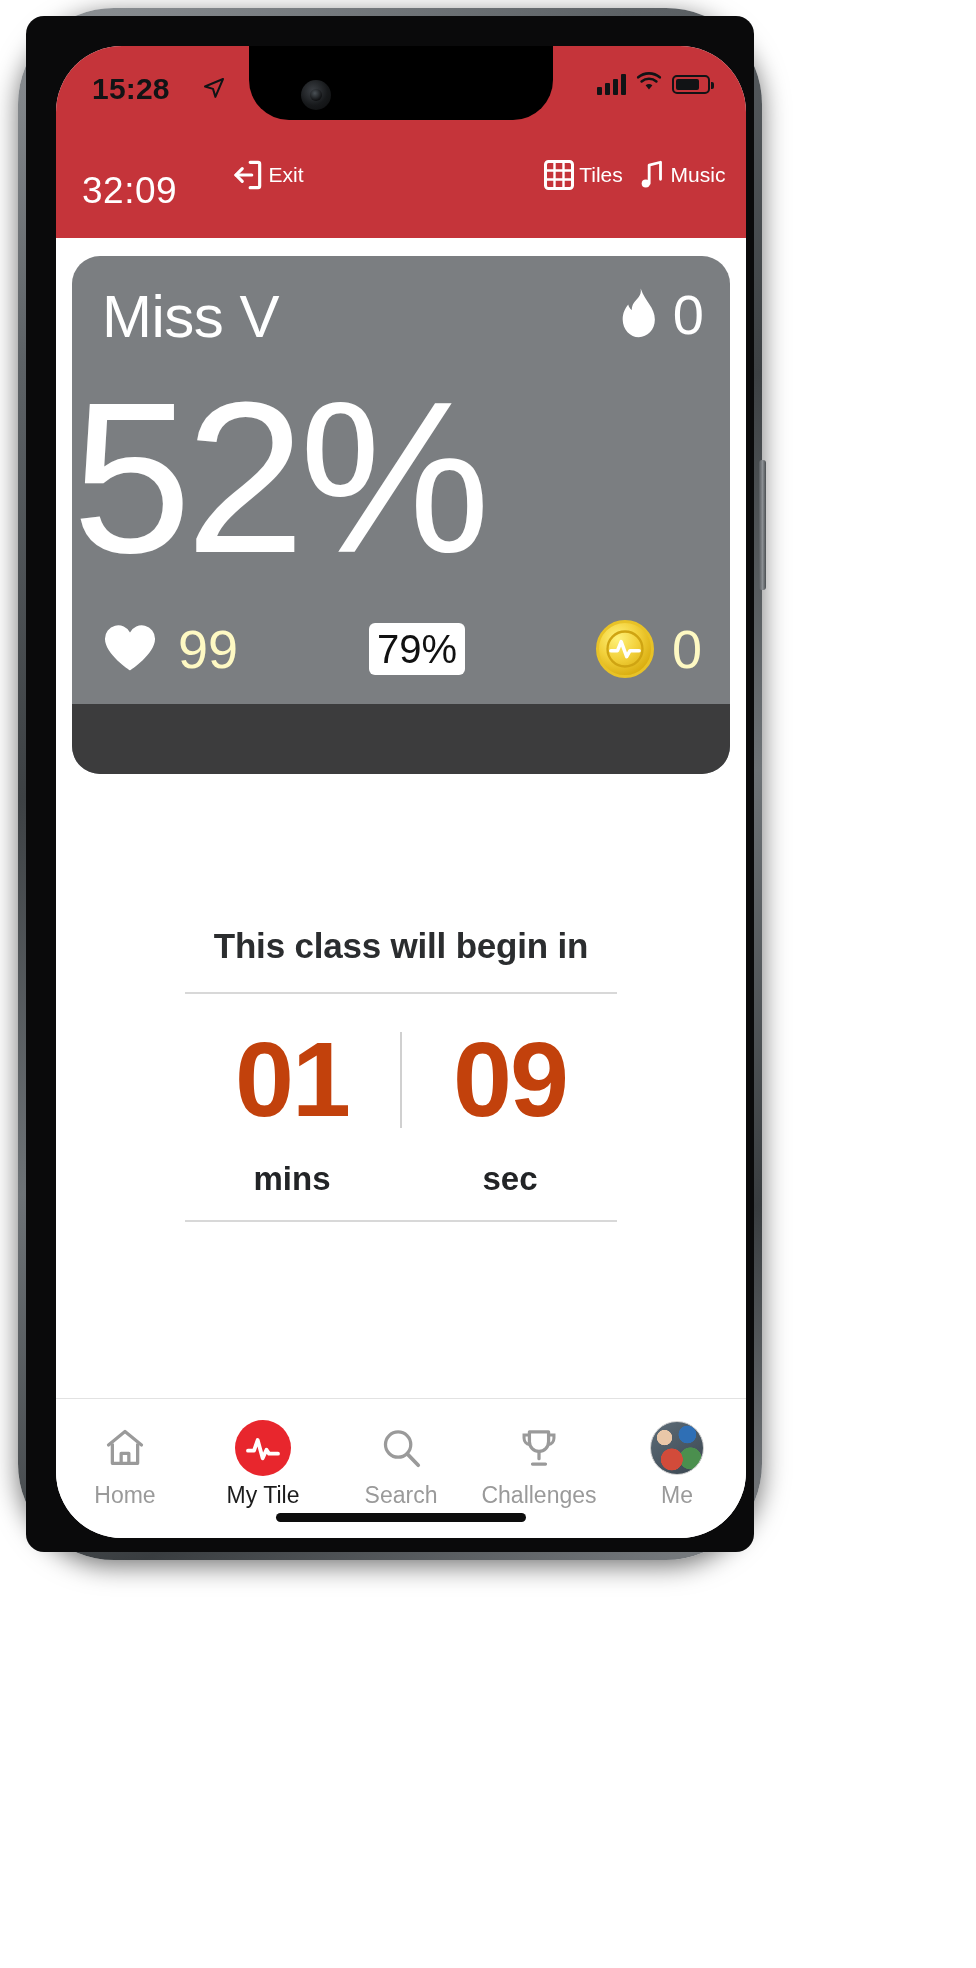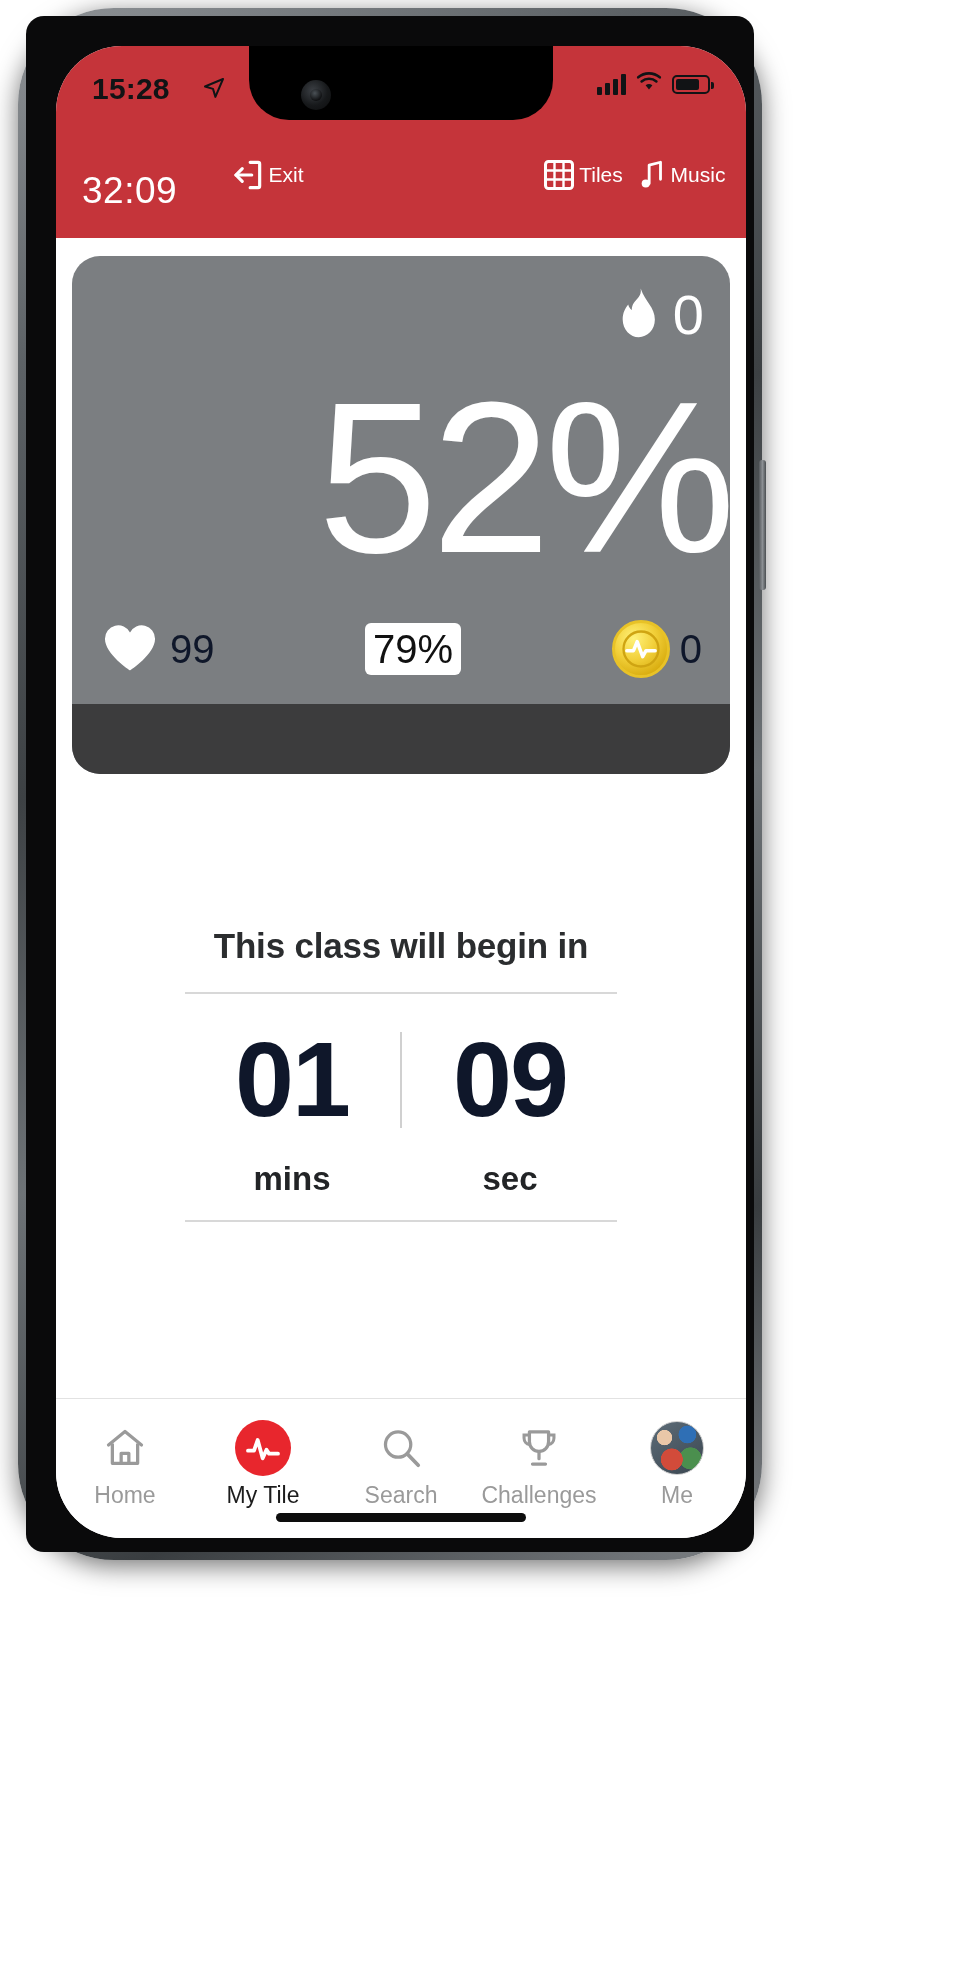--- a/index.html
+++ b/index.html
@@ -120,52 +120,51 @@
     font-size:60px; color:#fff; font-weight:400; letter-spacing:-.5px;
   }
   .card-cal {
     position:absolute; right:26px; top:30px;
     display:flex; align-items:center; gap:12px;
   }
   .card-cal-val { font-size:56px; color:#fff; line-height:1; }
 
   .card-main {
     position:absolute; left:0; top:120px; width:100%;
-    text-align:right;
+    text-align:left;
     font-size:215px; line-height:.95; color:#fff; font-weight:300;
     letter-spacing:-6px;
-    padding-left:22px;
   }
 
   .card-metrics {
     position:absolute; left:0; bottom:26px; width:100%;
     display:flex; align-items:center; justify-content:space-between;
     padding:0 28px;
   }
   .metric { display:flex; align-items:center; gap:10px; }
-  .metric-val { font-size:40px; color:#0f172a; line-height:1; }
+  .metric-val { font-size:54px; color:#fef9c3; line-height:1;margin-left:8px; }
   .pct-badge {
     background:#fff; color:#111; border-radius:6px;
     padding:5px 8px; font-size:40px; line-height:1.05; font-weight:400;
   }
   .coin {
     width:58px; height:58px; border-radius:50%;
     background:radial-gradient(circle at 36% 30%, #fff27a 0%, #f2d03a 42%, #d9ad10 78%, #b3890a 100%);
     border:3px solid #e8c227;
     display:flex; align-items:center; justify-content:center;
   }
 
   
   .countdown { position:absolute; left:0; top:880px; width:690px; text-align:center; }
   .cd-title { font-size:35px; font-weight:700; color:#2b2d2f; letter-spacing:-.2px; }
   .cd-rule { width:432px; height:2px; background:#d8d8d8; margin:26px auto 0; }
   .cd-rule.bottom { margin:22px auto 0; }
   .cd-row { display:flex; align-items:flex-start; justify-content:center; margin-top:32px; }
   .cd-cell { width:216px; }
-  .cd-num { font-size:106px; font-weight:700; line-height:1; color:#0f172a; letter-spacing:-2px; }
+  .cd-num { font-size:106px; font-weight:700; line-height:1; color:#c2410c; letter-spacing:-2px; }
   .cd-unit { font-size:33px; font-weight:700; color:#222426; margin-top:28px; }
   .cd-sep { width:2px; height:96px; background:#d0d0d0; margin:6px 0 0; }
 
   
   .tabbar {
     position:absolute; left:0; bottom:0; width:690px; height:140px;
     background:#fff; border-top:1px solid #e2e2e2;
     display:flex; align-items:flex-start; justify-content:space-around;
     padding-top:20px; z-index:15;
   }
@@ -264,20 +263,21 @@
                 <path d="M10 18V5l8-2v12" fill="none" stroke="#fff" stroke-width="2" stroke-linecap="round" stroke-linejoin="round"></path>
                 <circle cx="7.6" cy="18" r="2.9" fill="#fff"></circle>
               </svg>
             </span>
             <span class="tool-label">Music</span>
           </div>
         </div>
 
         <div class="stats-card">
           <div class="card-body">
+            <div class="card-name">Miss V</div>
 
             <div class="card-cal">
               <span>
                 <svg width="46" height="54" viewBox="0 0 24 28">
                   <path d="M13.4 1.2c.6 4-2.1 5.3-3.6 7.6-1.2 1.9-1 3.6-1 3.6s-1.5-1-1.9-2.9C5.3 11.4 4 14 4 17.2 4 22.6 8 26.6 12.4 26.6S20.8 22.9 20.8 17.4c0-6.4-5-9.3-7.4-16.2z" fill="#fff"></path>
                 </svg>
               </span>
               <span class="card-cal-val">0</span>
             </div>
 

